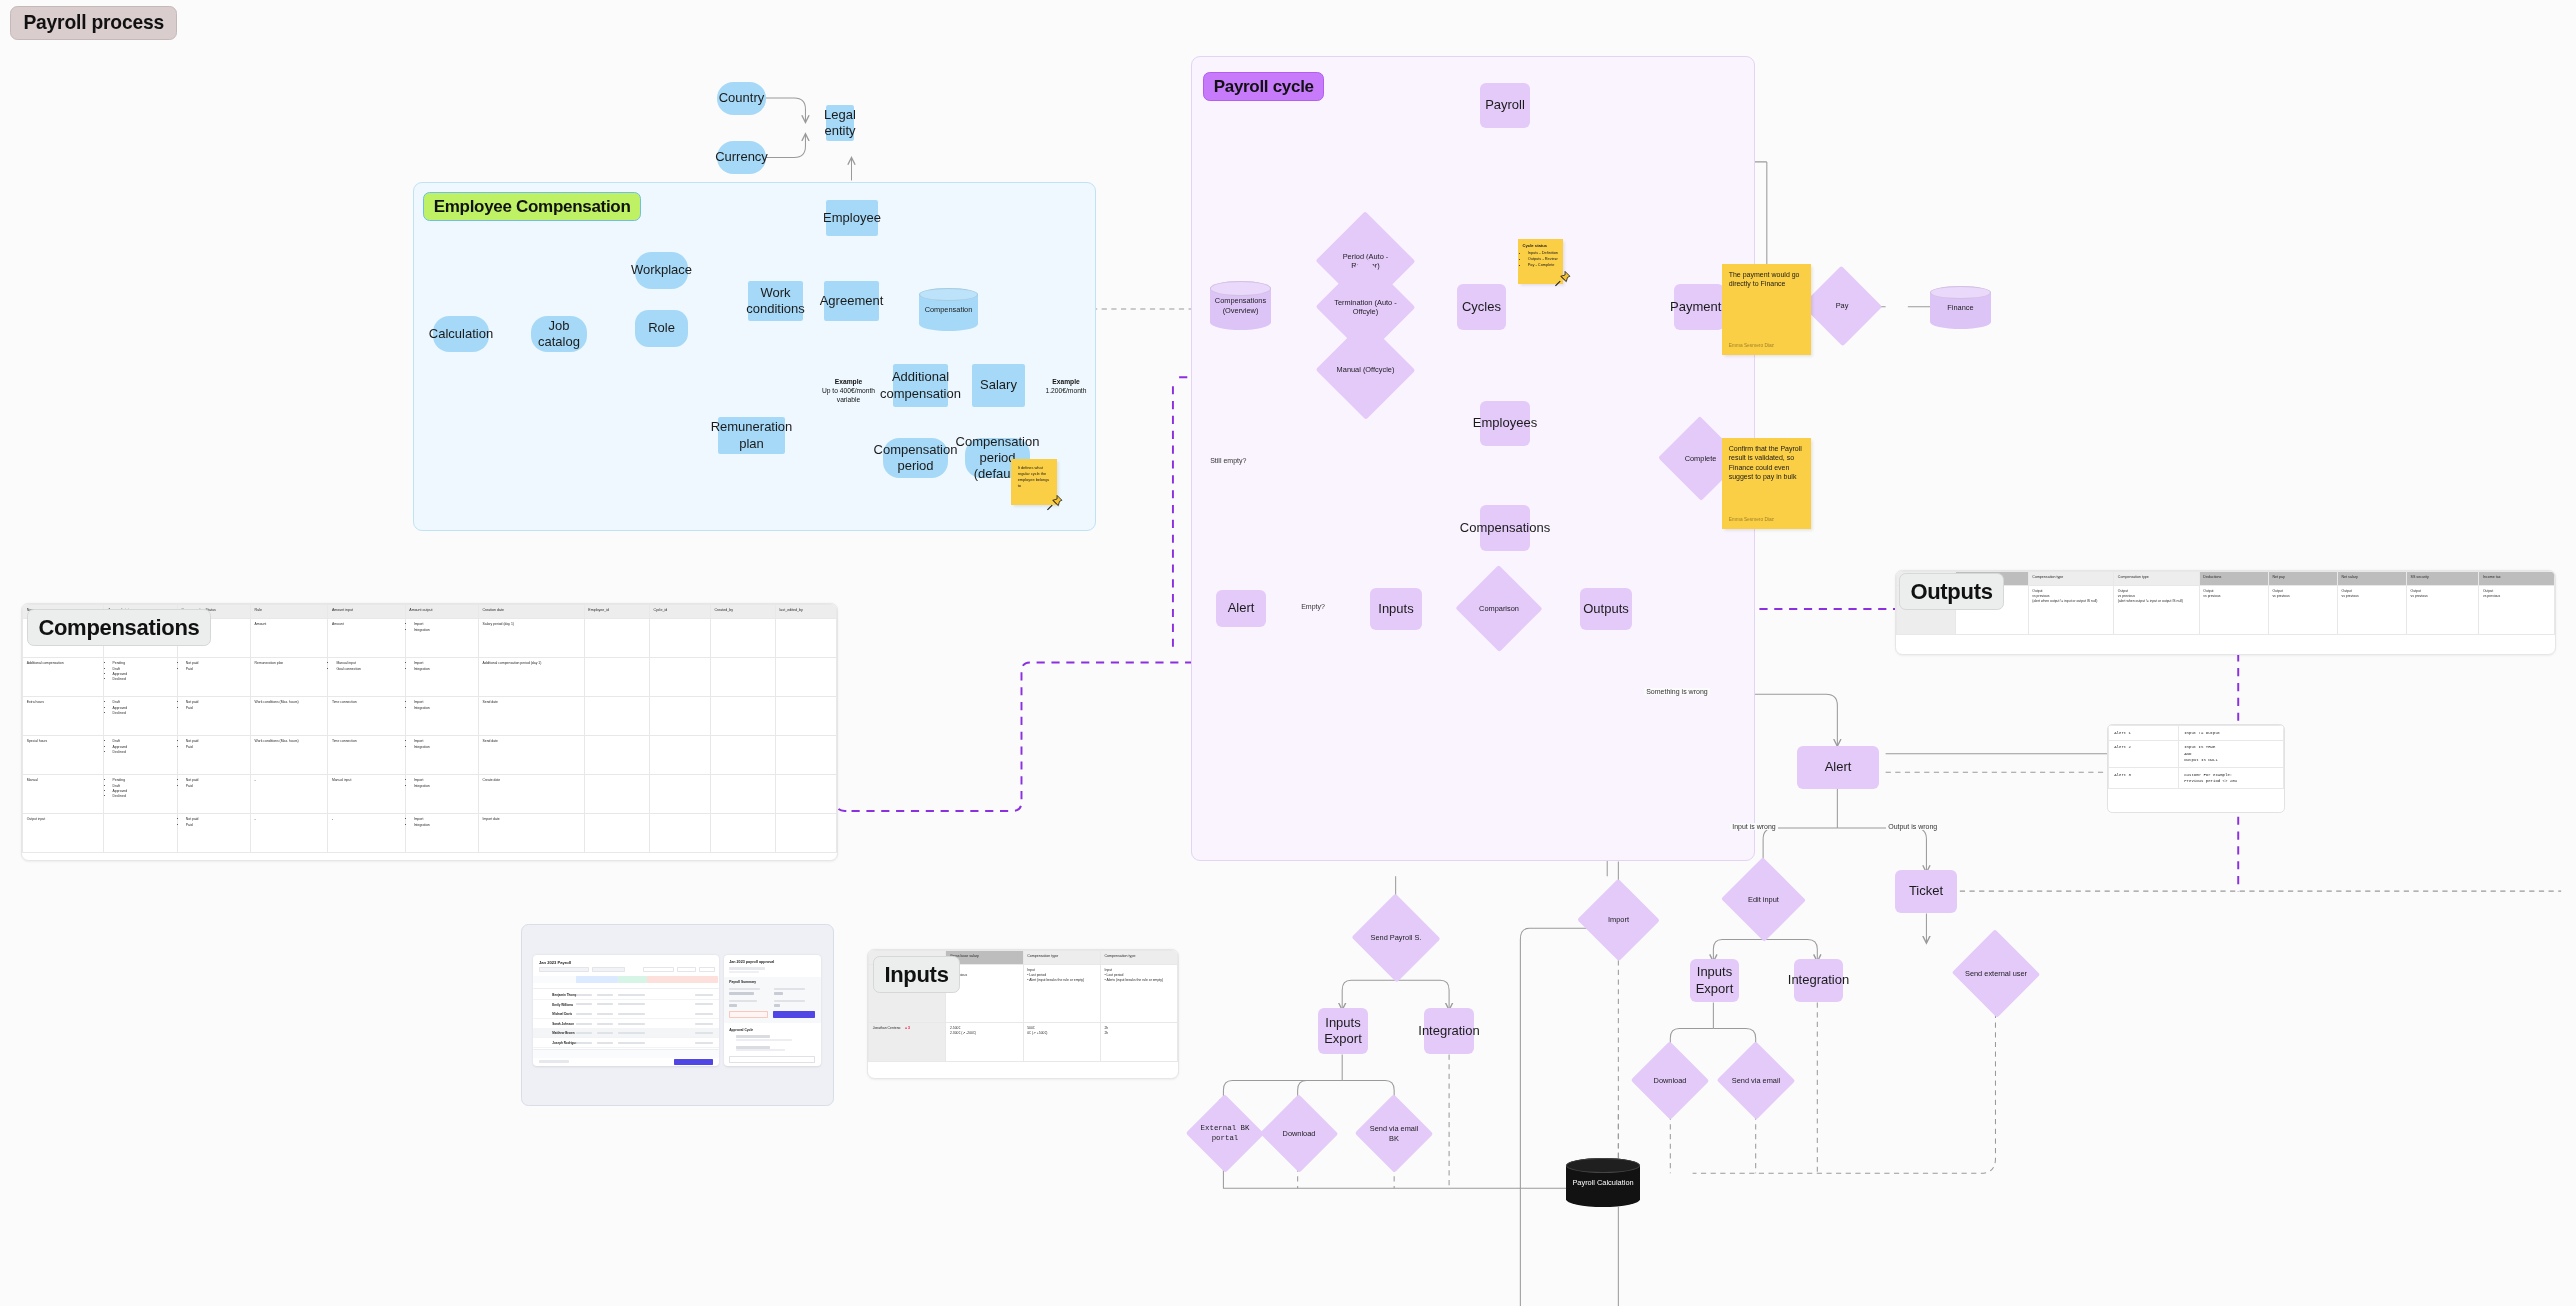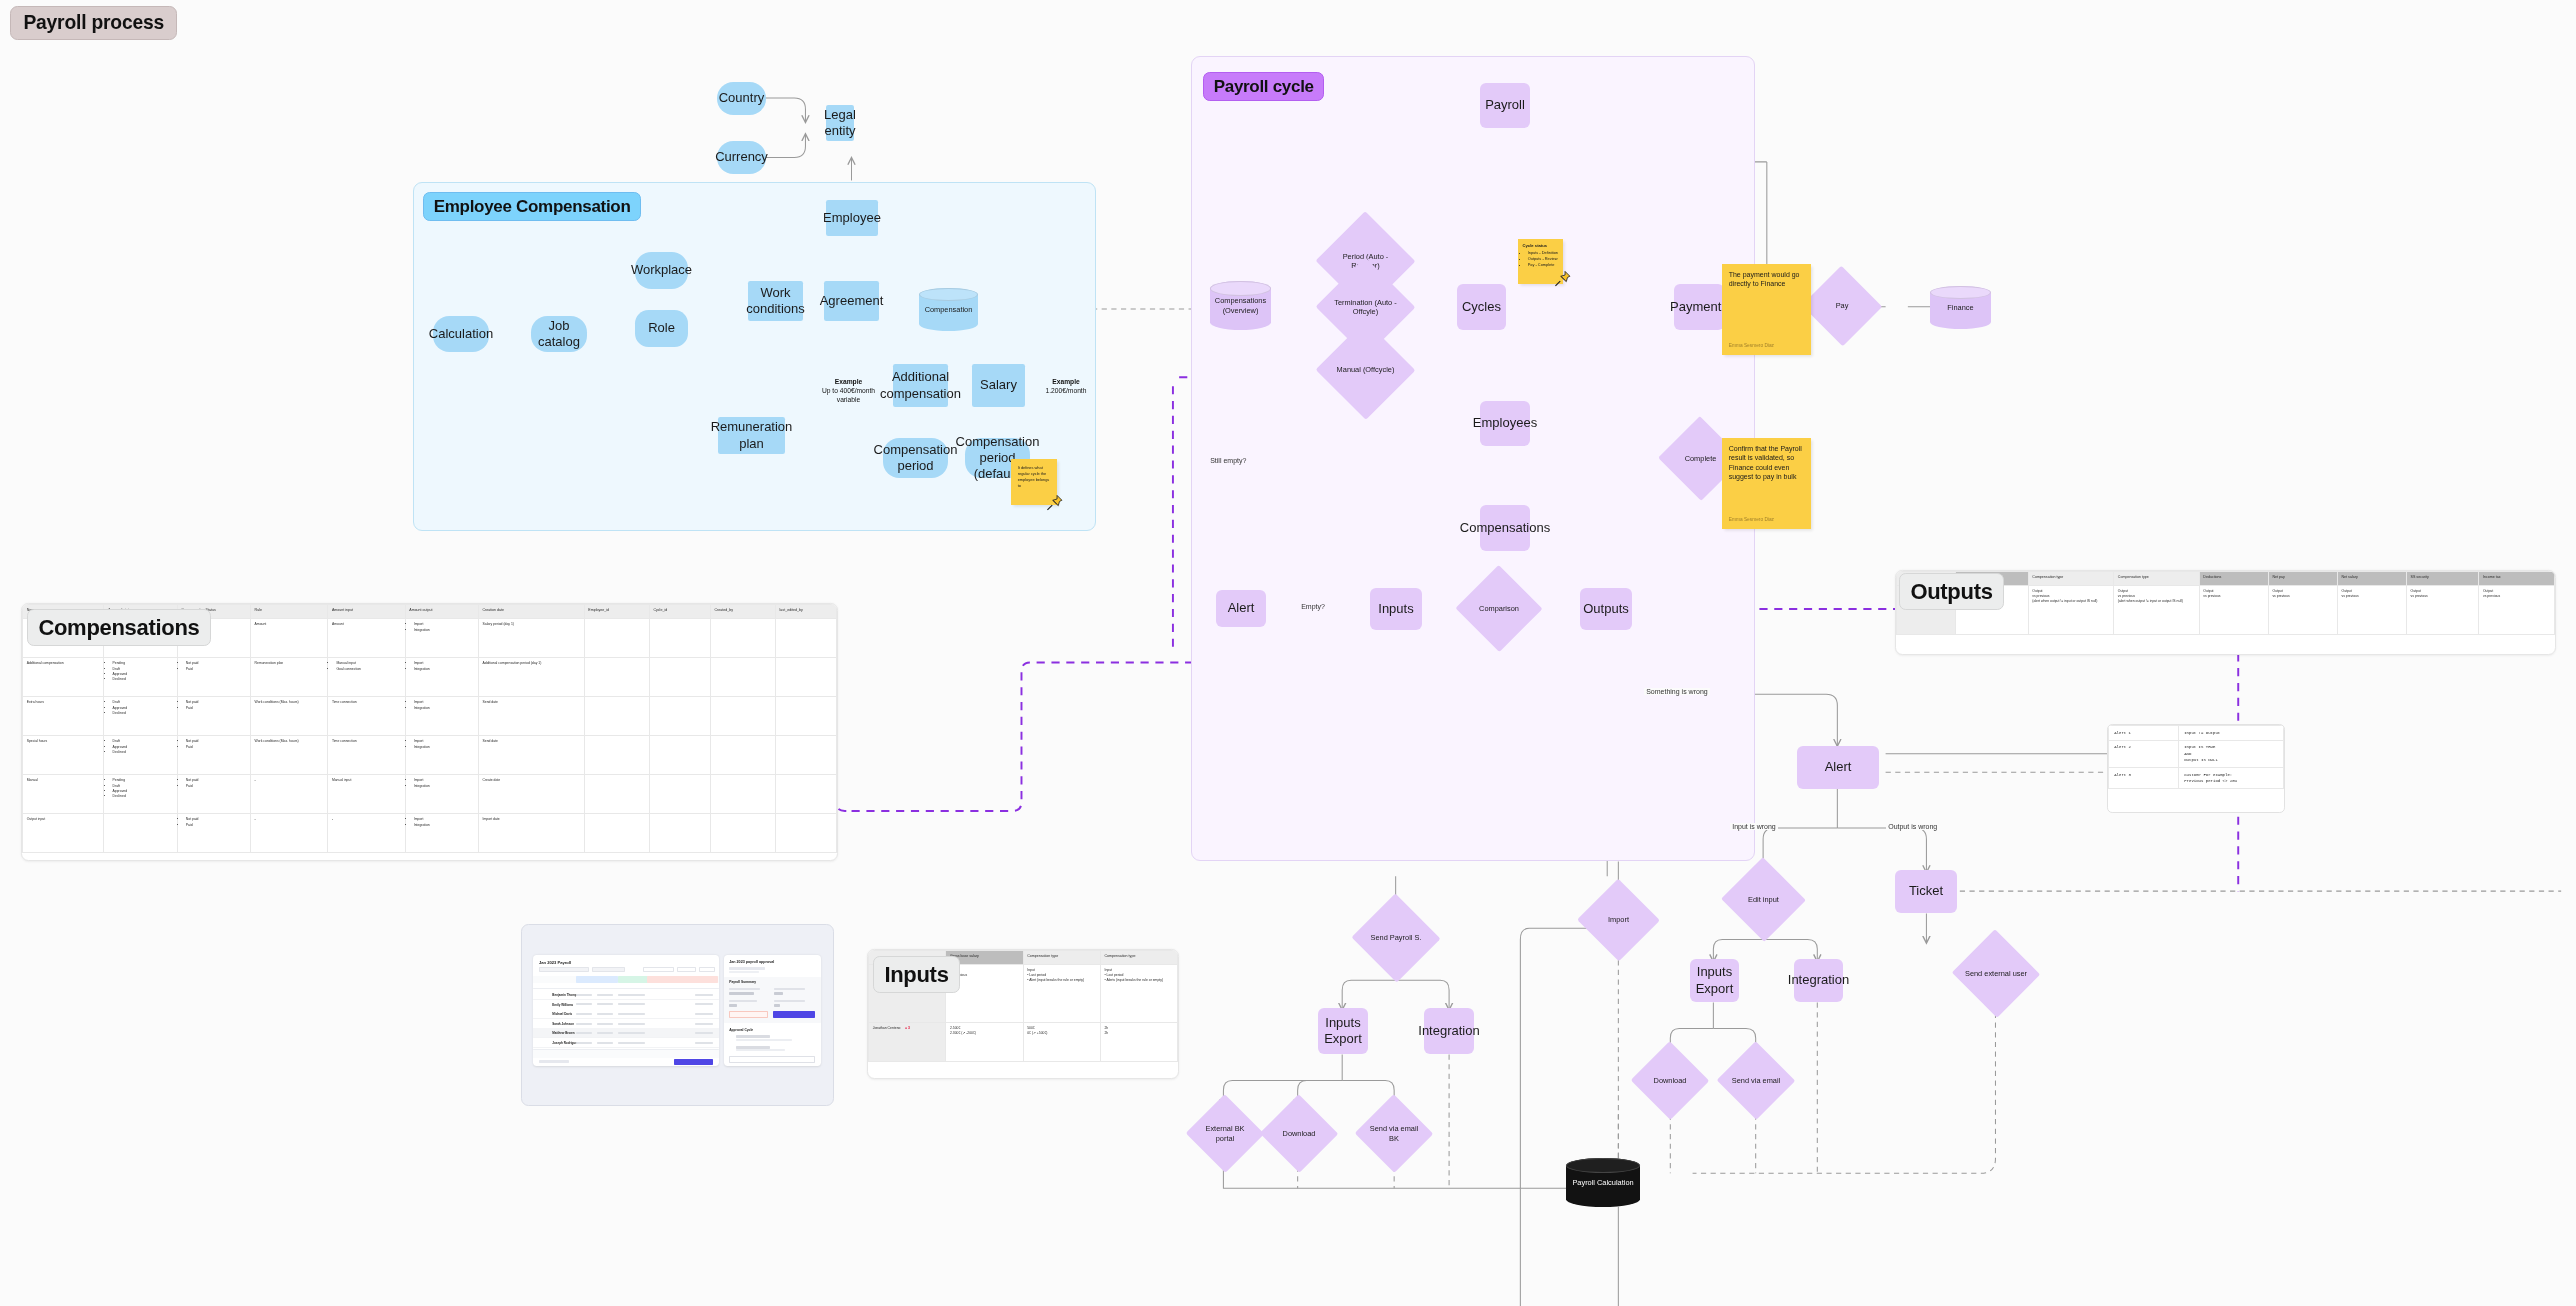--- a/index.html
+++ b/index.html
@@ -26,21 +26,21 @@
   
   .group-frame { border-radius:9px; }
   .frame-blue { background:#eef8fe; border:0.7px solid #bfe3f5; }
   .frame-purple { background:#faf4ff; border:0.7px solid #e3d4f5; }
 
   .group-title {
     position:absolute; border-radius:6.7px; padding:3.7px 9.7px;
     font-size:17px; font-weight:700; letter-spacing:-0.3px; color:#111;
     white-space:nowrap;
   }
-  .title-blue { background:#7dd3fc; border:0.7px solid #6fbdf0; }
+  .title-blue { background:#bef264; border:0.7px solid #6fbdf0; }
   .title-purple { background:#c77bfa; border:0.7px solid #b35ef0; }
   .title-grey { background:#eceded; border:0.7px solid #d6d7d7; font-size:22px; padding:4.5px 10.4px; }
 
   
   .node {
     position:absolute; display:flex; align-items:center; justify-content:center;
     text-align:center; font-size:13px; line-height:1.25; color:#1b1b1b;
     padding:1.5px;
   }
   .n-rect-blue { background:#a6d9f7; border-radius:2.2px; }
@@ -402,21 +402,21 @@
       <div class="dlabel">Send Payroll S.</div>
   </div>
   <div class="diamond-wrap" style="left:1589px;top:891px;width:59px;height:58px;">
     <div class="dshape"></div>
       <div class="dlabel">Import</div>
   </div>
 
   <div class="node n-rect-purple" style="left:1318px;top:1008px;width:50px;height:46px;">Inputs Export</div>
   <div class="node n-rect-purple" style="left:1424px;top:1008px;width:50px;height:46px;">Integration</div>
 
-  <div class="diamond-wrap" style="left:1197px;top:1106px;width:56px;height:55px;">
+  <div class="diamond-wrap" style="left:1197px;top:1106px;width:56px;height:55px;font-family:Liberation Mono, monospace;">
     <div class="dshape"></div>
       <div class="dlabel">External BK portal</div>
   </div>
   <div class="diamond-wrap" style="left:1271px;top:1106px;width:56px;height:55px;">
     <div class="dshape"></div>
       <div class="dlabel">Download</div>
   </div>
   <div class="diamond-wrap" style="left:1366px;top:1106px;width:56px;height:55px;">
     <div class="dshape"></div>
       <div class="dlabel">Send via email BK</div>

